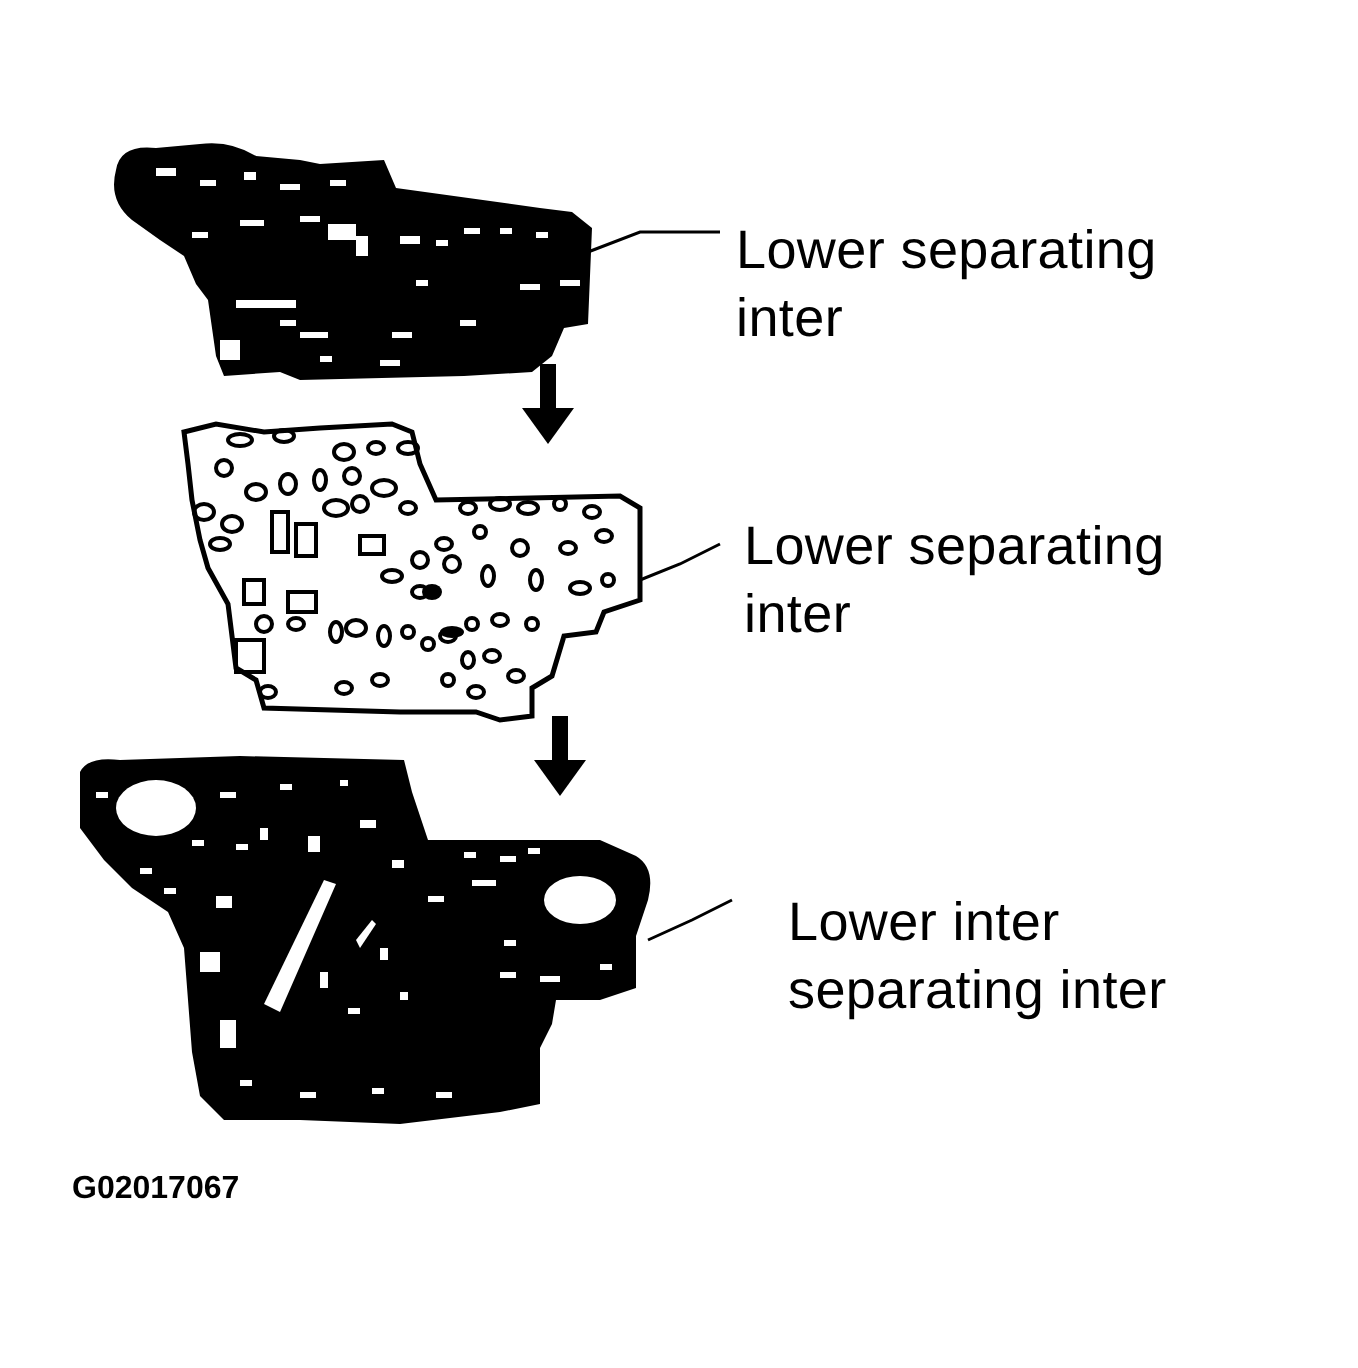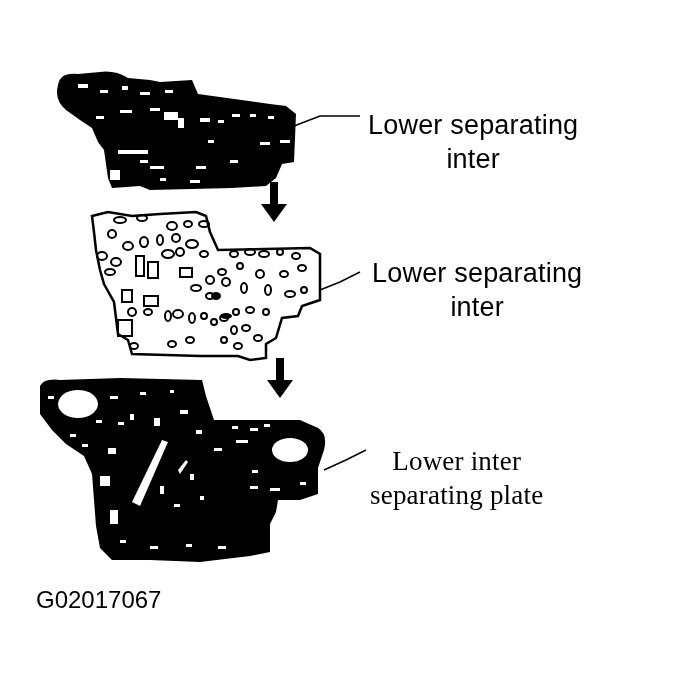--- a/index.html
+++ b/index.html
@@ -1,20 +1,20 @@
 <!DOCTYPE html>
 <html><head>
 <meta charset="utf-8">
 <style>
   html, body { margin: 0; padding: 0; background: #ffffff; }
   body { width: 679px; height: 684px; position: relative; overflow: hidden;
          font-family: "Liberation Sans", sans-serif; color: #000; }
   .layer { position: absolute; left: 0; top: 0; }
-  .label { position: absolute; font-size: 27px; line-height: 34px; color: #000; white-space: nowrap; letter-spacing: 0.2px; text-align: center; }
-  .fig-id { position: absolute; left: 36px; top: 586px; font-size: 24px; font-weight: normal; color: #000; }
+  .label { position: absolute; font-size: 27px; line-height: 34px; color: #000; white-space: nowrap; letter-spacing: 0.2px; }
+  .fig-id { position: absolute; left: 36px; top: 586px; font-size: 16px; font-weight: bold; color: #000; }
 </style>
 </head>
 <body>
 
 <svg class="layer" width="679" height="684" viewBox="0 0 679 684">
 
   <g>
     <path d="M58,85 Q60,72 78,74 L100,72 Q115,70 128,78 L150,80 L160,82 L192,80 L198,94 L270,104 L286,106 L296,114 L294,162 L282,164 L276,178 L266,186 L232,188 L150,190 L140,186 L112,188 L108,178 L104,150 L98,142 L92,128 L80,120 L66,110 Q54,100 58,85 Z" fill="#000"></path>
     <g fill="#fff">
       <rect x="78" y="84" width="10" height="4"></rect>
@@ -175,18 +175,18 @@
 <div class="label" style="left:368px; top:108px;">
   <div>Lower separating</div>
   <div>inter</div>
 </div>
 
 <div class="label" style="left:372px; top:256px;">
   <div>Lower separating</div>
   <div>inter</div>
 </div>
 
-<div class="label" style="left:370px; top:444px;font-family:Liberation Serif, serif;">
+<div class="label" style="left:394px; top:444px;">
   <div>Lower inter</div>
-  <div>separating plate</div>
+  <div>separating inter</div>
 </div>
 
 <div class="fig-id">G02017067</div>
 
 </body></html>

